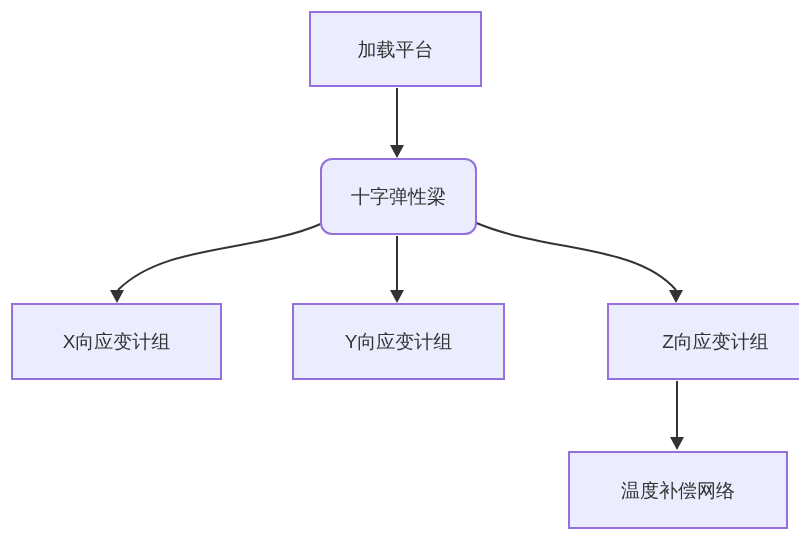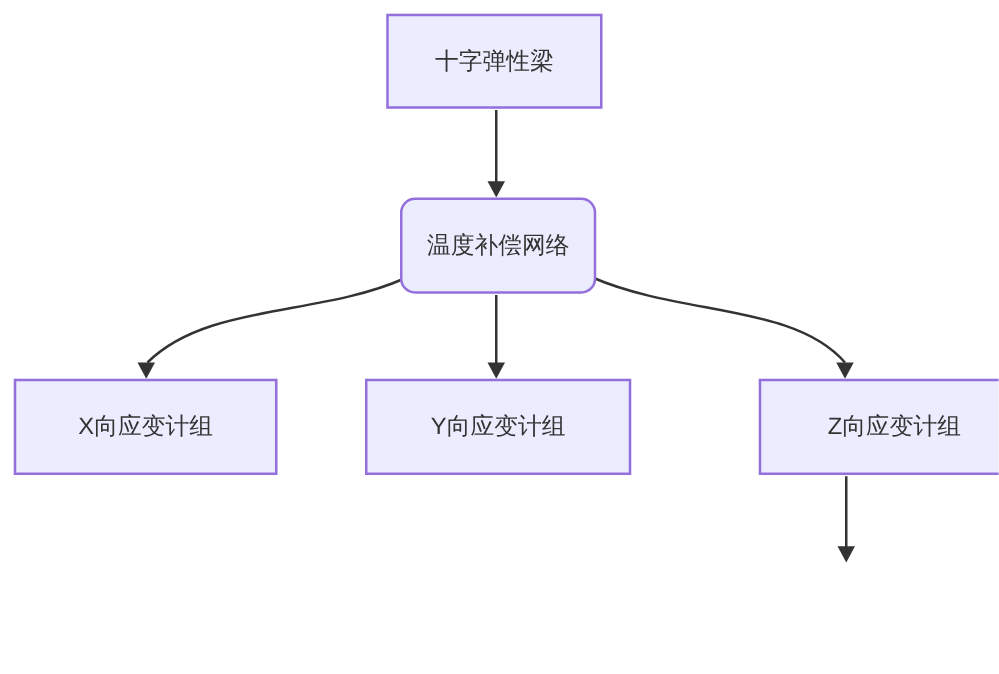--- a/index.html
+++ b/index.html
@@ -80,33 +80,36 @@
       <polygon class="edge-arrowhead" points="669,290 683,290 676,303"></polygon>
     </g>
 
     <g>
       <path class="edge-line" d="M677,381 L677,438"></path>
       <polygon class="edge-arrowhead" points="670,437 684,437 677,450"></polygon>
     </g>
   </svg>
 
   <div class="node node-load">
-    <span>十字弹性梁</span>
+    <span>加载平台</span>
   </div>
 
   <div class="node rounded node-beam">
-    <span>温度补偿网络</span>
+    <span>十字弹性梁</span>
   </div>
 
   <div class="node node-yg">
     <span>Y向应变计组</span>
   </div>
 
   <div class="node node-xg">
     <span>X向应变计组</span>
   </div>
 
   <div class="node node-zg">
     <span>Z向应变计组</span>
   </div>
 
+  <div class="node node-temp">
+    <span>温度补偿网络</span>
+  </div>
 
 </div>
 
 </body></html>

